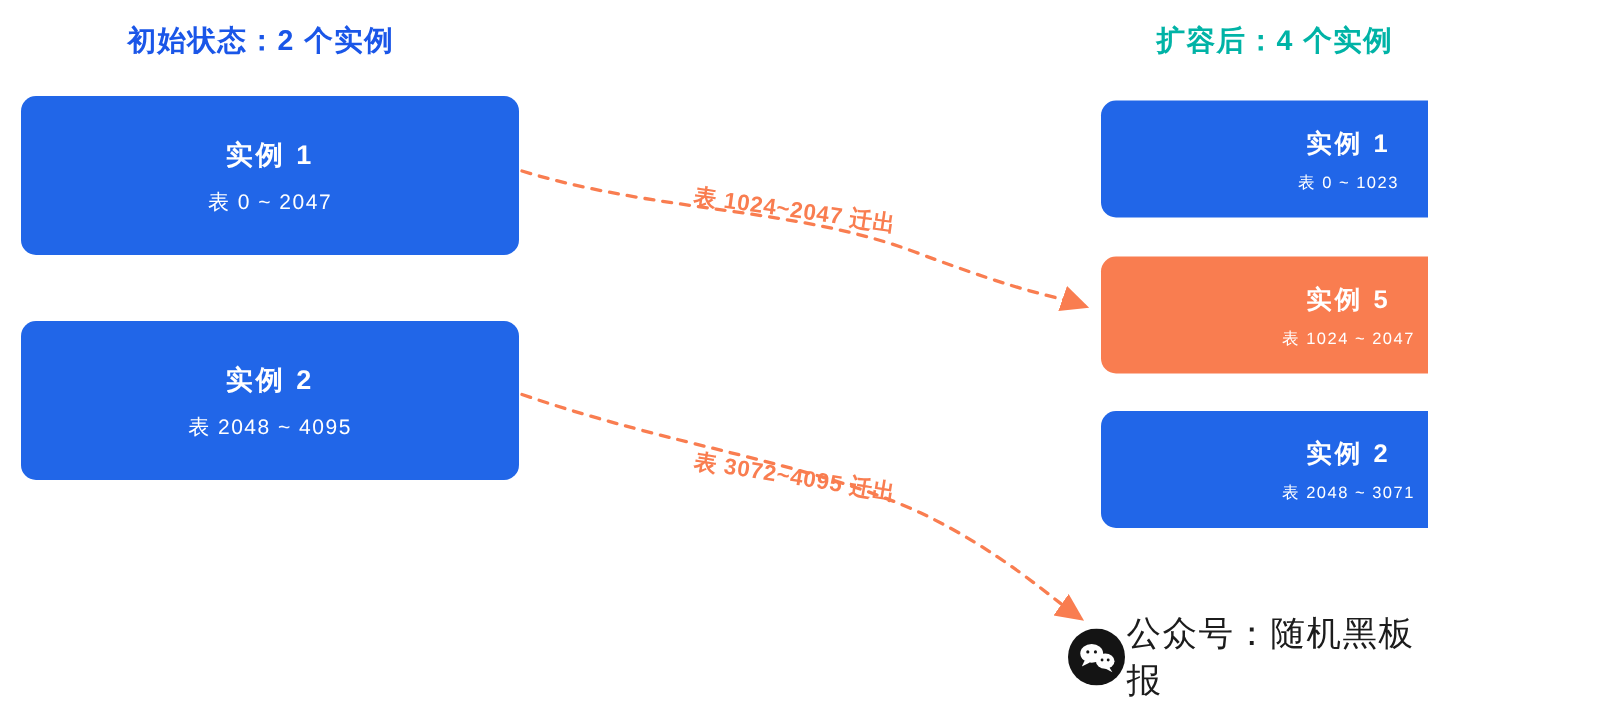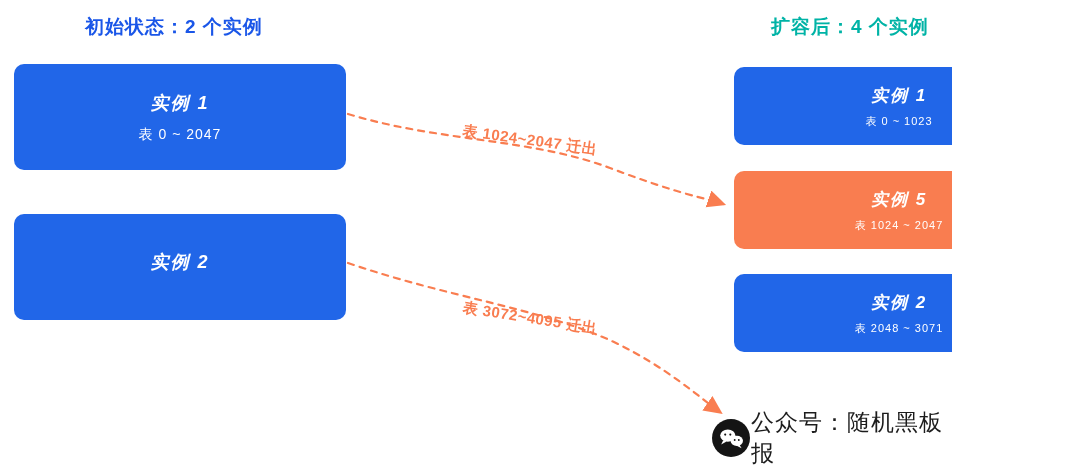--- a/index.html
+++ b/index.html
@@ -41,21 +41,20 @@
     align-items:center;
     justify-content:center;
     text-align:center;
   }
   .node.blue{ background:var(--blue); }
   .node.orange{ background:var(--orange); }
 
   .node .title{
     font-weight:bold;
     letter-spacing:2px;
-    font-style:italic;
   }
   .node .subtitle{
     letter-spacing:1px;
   }
 
   
   .node.lg{ left:14px; width:332px; height:106px; }
   .node.lg .title{ font-size:18px; margin-bottom:11px; }
   .node.lg .subtitle{ font-size:14px; }
   #lnode0{ top:64px; }
@@ -119,20 +118,21 @@
 
   <div class="col-header left">初始状态：2 个实例</div>
   <div class="col-header right">扩容后：4 个实例</div>
 
   <div class="node lg blue" id="lnode0">
     <div class="title">实例 1</div>
     <div class="subtitle">表 0 ~ 2047</div>
   </div>
   <div class="node lg blue" id="lnode1">
     <div class="title">实例 2</div>
+    <div class="subtitle">表 2048 ~ 4095</div>
   </div>
 
   <div class="node sm blue" id="rnode0">
     <div class="title">实例 1</div>
     <div class="subtitle">表 0 ~ 1023</div>
   </div>
   <div class="node sm orange" id="rnode1">
     <div class="title">实例 5</div>
     <div class="subtitle">表 1024 ~ 2047</div>
   </div>

